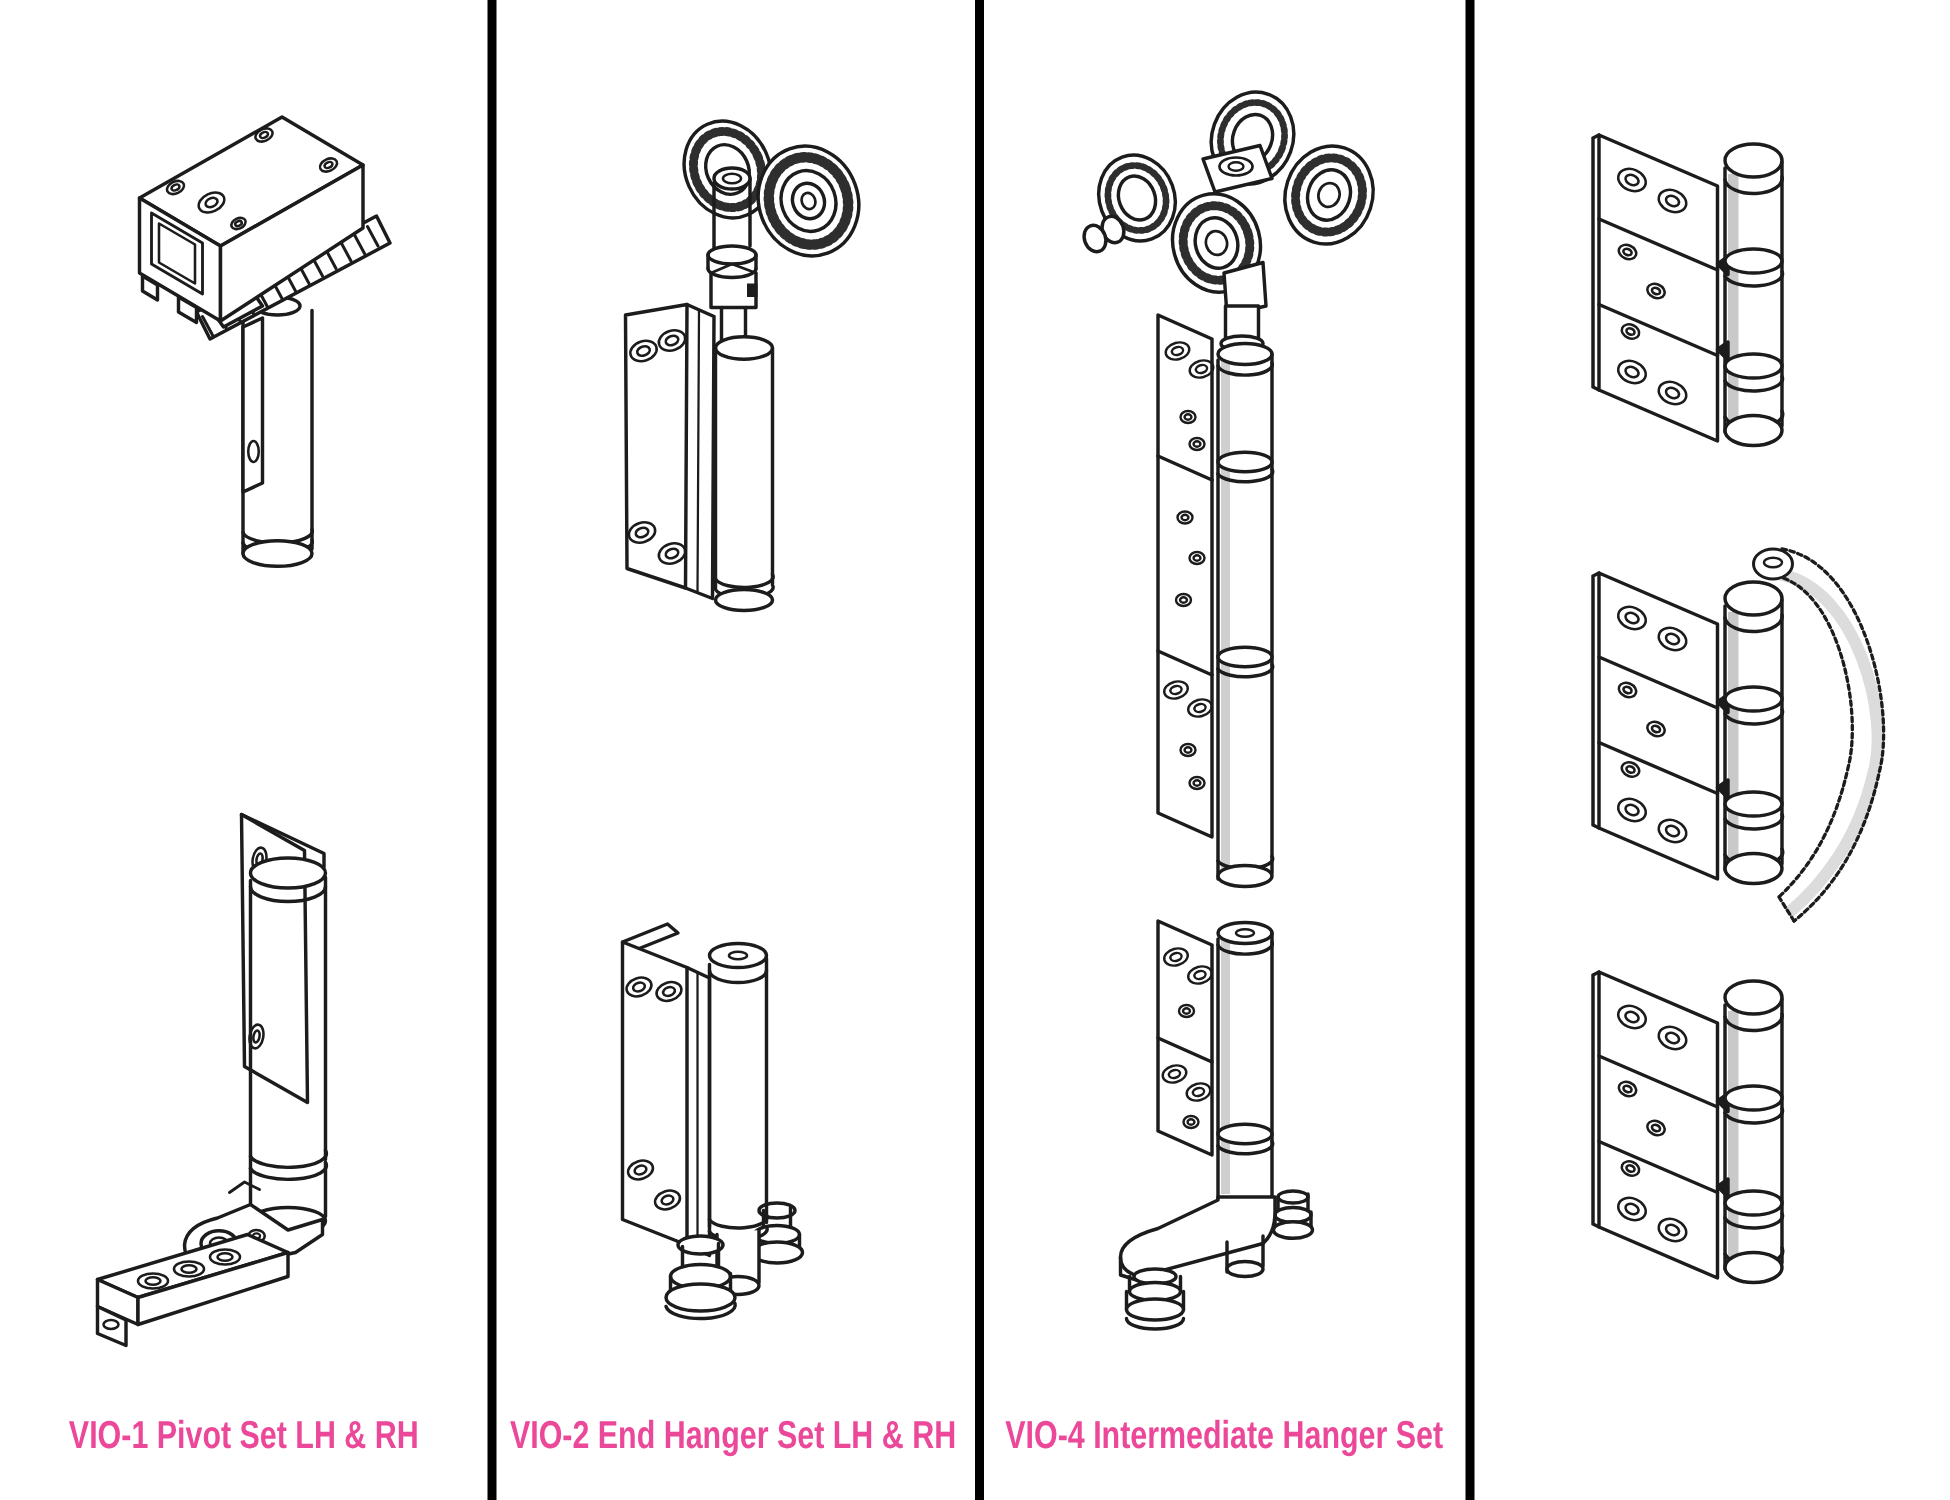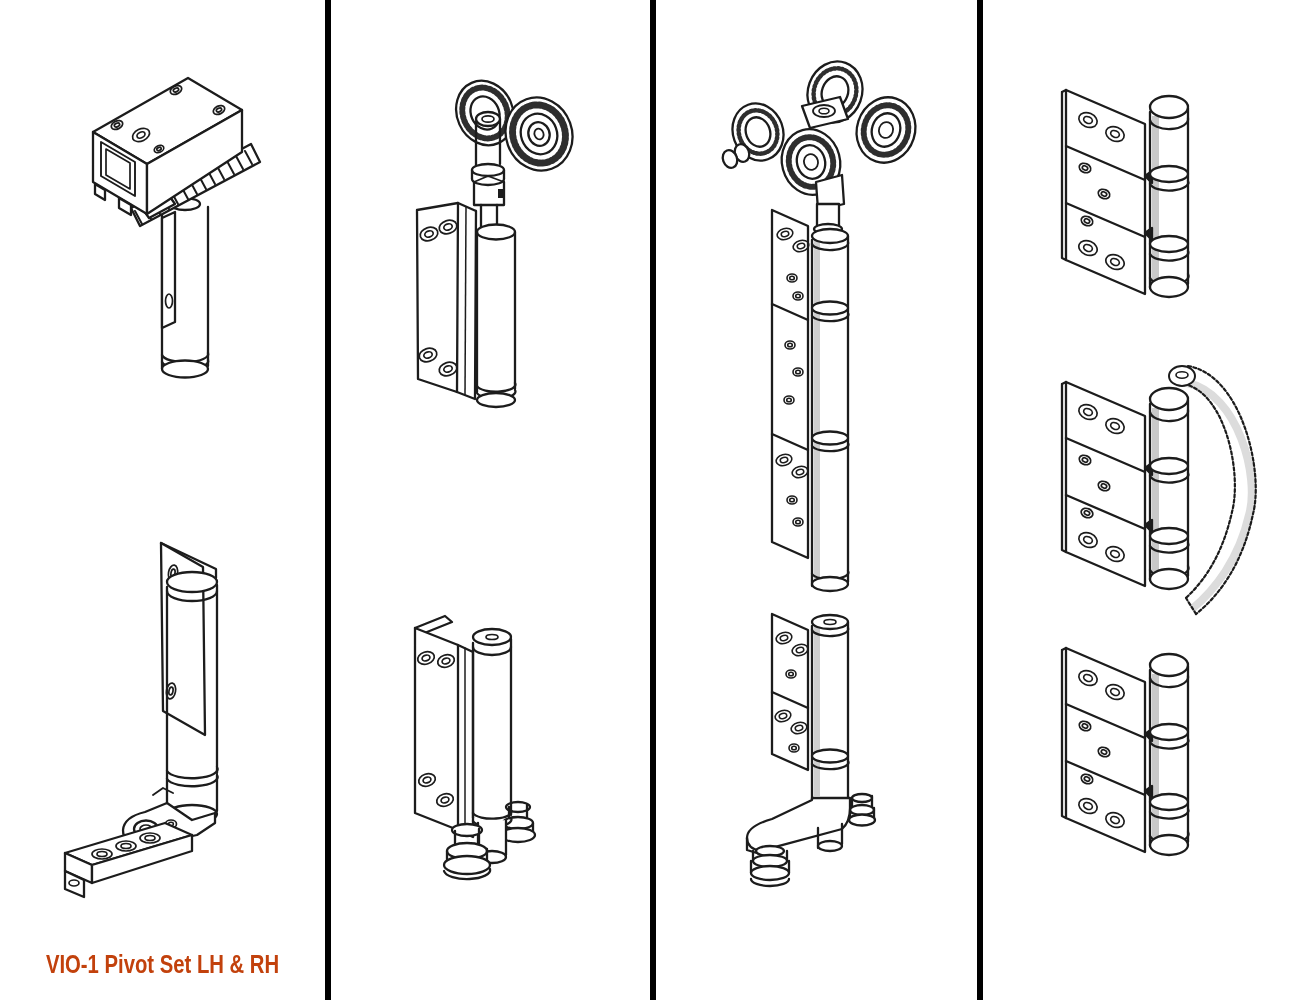--- a/index.html
+++ b/index.html
@@ -5,22 +5,22 @@
   html,body{margin:0;padding:0;background:#fff;}
   #canvas{position:relative;width:1300px;height:1000px;background:#ffffff;overflow:hidden;
           font-family:"Liberation Sans",sans-serif;}
   .vdiv{position:absolute;top:0;height:1000px;width:6px;background:#000;}
   .fig{position:absolute;overflow:visible;}
   .ln{fill:none;}
   .stip{fill:none;stroke:#2e2e2e;stroke-width:6;stroke-dasharray:1.8 2.6;}
   .stip2{fill:none;stroke:#2e2e2e;stroke-width:7;stroke-dasharray:1.8 2.6;}
   .stip3{fill:none;stroke:#2e2e2e;stroke-width:4.5;stroke-dasharray:1.6 2.4;}
   .hand{fill:none;stroke:#1c1c1c;stroke-width:2.2;stroke-dasharray:3 2.4;stroke-linecap:round;}
-  .col-label{position:absolute;top:941px;height:46px;display:flex;align-items:center;justify-content:center;
-             color:#c2410c;font-weight:bold;font-size:26px;}
+  .col-label{position:absolute;top:941px;height:46px;display:flex;align-items:flex-start;justify-content:center;
+             color:#ec4899;font-weight:bold;font-size:26px;}
   .col-label span{display:inline-block;transform:scaleX(.78);transform-origin:center;white-space:nowrap;}
 </style>
 </head>
 <body>
 
 <div id="canvas">
 
   <div class="vdiv" style="left:325px"></div>
   <div class="vdiv" style="left:650px"></div>
   <div class="vdiv" style="left:977px"></div>
@@ -202,20 +202,23 @@
 
       <ellipse cx="62" cy="217" rx="15" ry="6"></ellipse>
       <path class="ln" d="M50,218 L50,238 M74,216 L74,236"></path>
       <ellipse cx="62" cy="238" rx="20" ry="8"></ellipse>
       <path class="ln" d="M42,238 L42,252 M82,236 L82,250"></path>
       <ellipse cx="62" cy="252" rx="23" ry="9"></ellipse>
       <path class="ln" d="M39,258 A23 9 0 0 0 85,256"></path>
     </g>
   </svg>
 
+  <div class="col-label" style="left:328px;width:322px">
+    <span>VIO-2 End Hanger Set LH &amp; RH</span>
+  </div>
 
   <svg class="fig" style="left:690px;top:58px;width:240px;height:832px" viewBox="0 0 240 832">
     <g fill="#fff" stroke="#1c1c1c" stroke-width="2.3" stroke-linejoin="round" stroke-linecap="round">
 
       <g transform="rotate(20 145 34)">
         <ellipse cx="145" cy="34" rx="27" ry="31"></ellipse>
         <ellipse cx="145" cy="34" rx="21" ry="24" class="stip3"></ellipse>
         <ellipse cx="145" cy="34" rx="13" ry="16"></ellipse>
       </g>
       <g transform="rotate(-20 68 74)">
@@ -322,20 +325,23 @@
 
       <ellipse cx="80" cy="793" rx="14" ry="5"></ellipse>
       <path class="ln" d="M63,793 L63,803 M97,793 L97,803"></path>
       <ellipse cx="80" cy="803" rx="17" ry="6"></ellipse>
       <path class="ln" d="M61,803 L61,815 M99,803 L99,815"></path>
       <ellipse cx="80" cy="815" rx="19" ry="7"></ellipse>
       <path class="ln" d="M61,821 A19 7 0 0 0 99,821"></path>
     </g>
   </svg>
 
+  <div class="col-label" style="left:654px;width:325px">
+    <span>VIO-4 Intermediate Hanger Set</span>
+  </div>
 
   <svg class="fig" style="left:1048px;top:76px;width:165px;height:245px" viewBox="0 0 165 245">
     <g fill="#fff" stroke="#1c1c1c" stroke-width="2.3" stroke-linejoin="round" stroke-linecap="round">
       <rect x="104" y="40" width="7" height="168" fill="#c9c9c9" stroke="none"></rect>
       <path class="ln" d="M14,16 L14,182 M14,16 L18,14 M14,182 L18,184"></path>
       <path d="M18,14 L97,48 L97,218 L18,184 Z"></path>
       <path class="ln" d="M18,70 L97,104 M18,127 L97,161"></path>
       <path d="M97,100 L104,95 L104,107 Z" fill="#1c1c1c"></path>
       <path d="M97,157 L104,152 L104,164 Z" fill="#1c1c1c"></path>
       <ellipse cx="121" cy="31" rx="19" ry="11"></ellipse>

